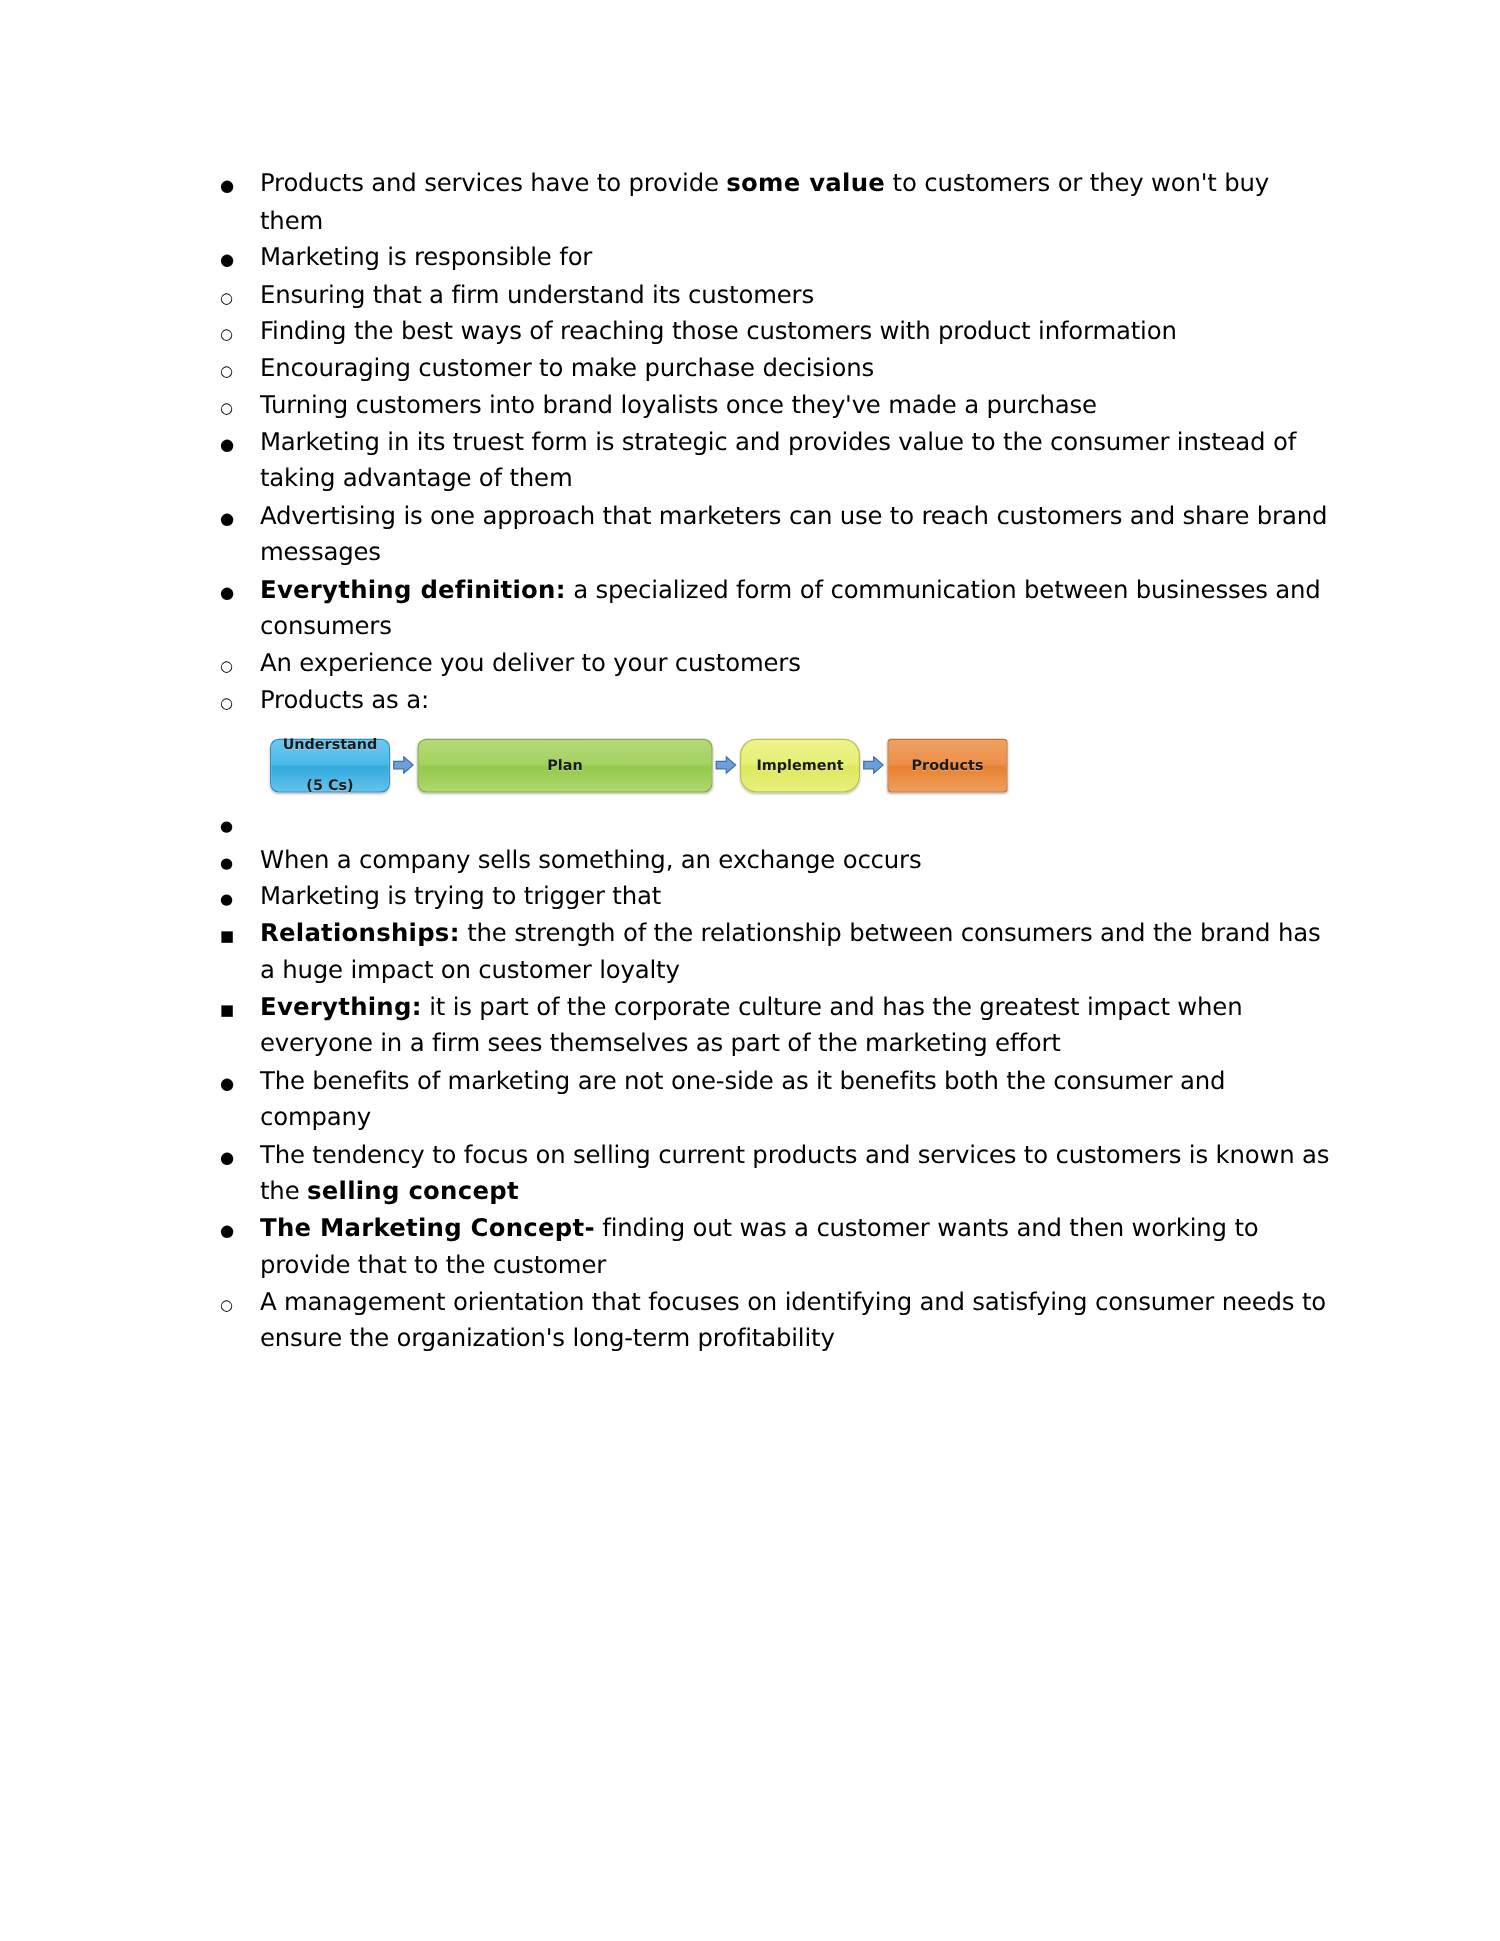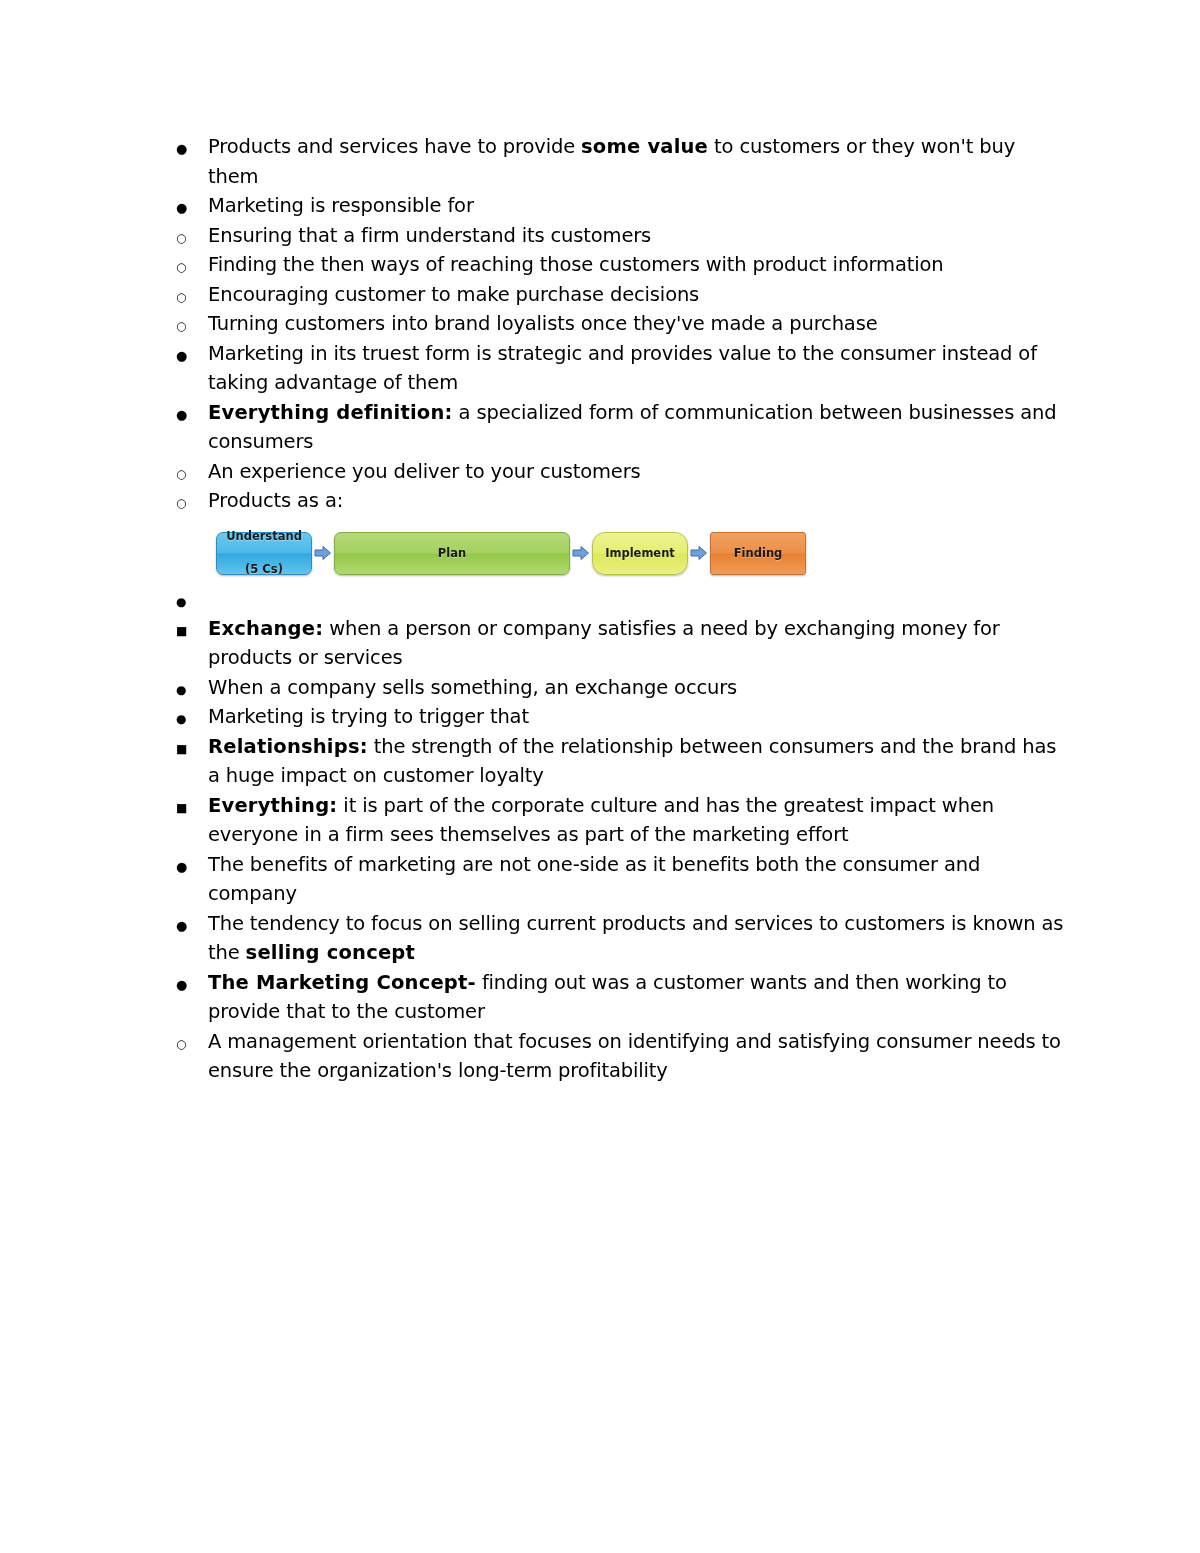--- a/index.html
+++ b/index.html
@@ -148,36 +148,40 @@
       </li>
     </ul>
 
     <ul class="lvl l2">
       <li class="item">
         <span class="marker"></span>
         <span class="txt">Ensuring that a firm understand its customers</span>
       </li>
       <li class="item">
         <span class="marker"></span>
-        <span class="txt">Finding the then ways of reaching those customers with product information</span>
+        <span class="txt">Finding the best ways of reaching those customers with product information</span>
       </li>
       <li class="item">
         <span class="marker"></span>
         <span class="txt">Encouraging customer to make purchase decisions</span>
       </li>
       <li class="item">
         <span class="marker"></span>
         <span class="txt">Turning customers into brand loyalists once they've made a purchase</span>
       </li>
     </ul>
 
     <ul class="lvl l1">
       <li class="item">
         <span class="marker"></span>
         <span class="txt">Marketing in its truest form is strategic and provides value to the consumer instead of taking advantage of them</span>
+      </li>
+      <li class="item">
+        <span class="marker"></span>
+        <span class="txt">Advertising is one approach that marketers can use to reach customers and share brand messages</span>
       </li>
       <li class="item">
         <span class="marker"></span>
         <span class="txt"><b>Everything definition:</b><span> a specialized form of communication between businesses and consumers</span></span>
       </li>
     </ul>
 
     <ul class="lvl l2">
       <li class="item">
         <span class="marker"></span>
@@ -211,38 +215,32 @@
         </div>
         <div class="pbox pbox-implement">
           <span class="l1line">Implement</span>
         </div>
         <div class="arrow">
           <svg width="18" height="16" viewBox="0 0 18 16" aria-hidden="true">
             <path d="M1 5 H9 V1.5 L16.5 8 L9 14.5 V11 H1 Z" fill="#6f9fd8" stroke="#3f6ea8" stroke-width="1"></path>
           </svg>
         </div>
         <div class="pbox pbox-measure">
-          <span class="l1line">Finding</span>
+          <span class="l1line">Products</span>
         </div>
       </div>
     </div>
 
     <ul class="lvl l4">
       <li class="item empty-bullet">
         <span class="marker"></span>
         <span class="txt"></span>
       </li>
     </ul>
 
-    <ul class="lvl l3">
-      <li class="item">
-        <span class="marker"></span>
-        <span class="txt"><b>Exchange:</b><span> when a person or company satisfies a need by exchanging money for products or services</span></span>
-      </li>
-    </ul>
 
     <ul class="lvl l4">
       <li class="item">
         <span class="marker"></span>
         <span class="txt">When a company sells something, an exchange occurs</span>
       </li>
       <li class="item">
         <span class="marker"></span>
         <span class="txt">Marketing is trying to trigger that</span>
       </li>

